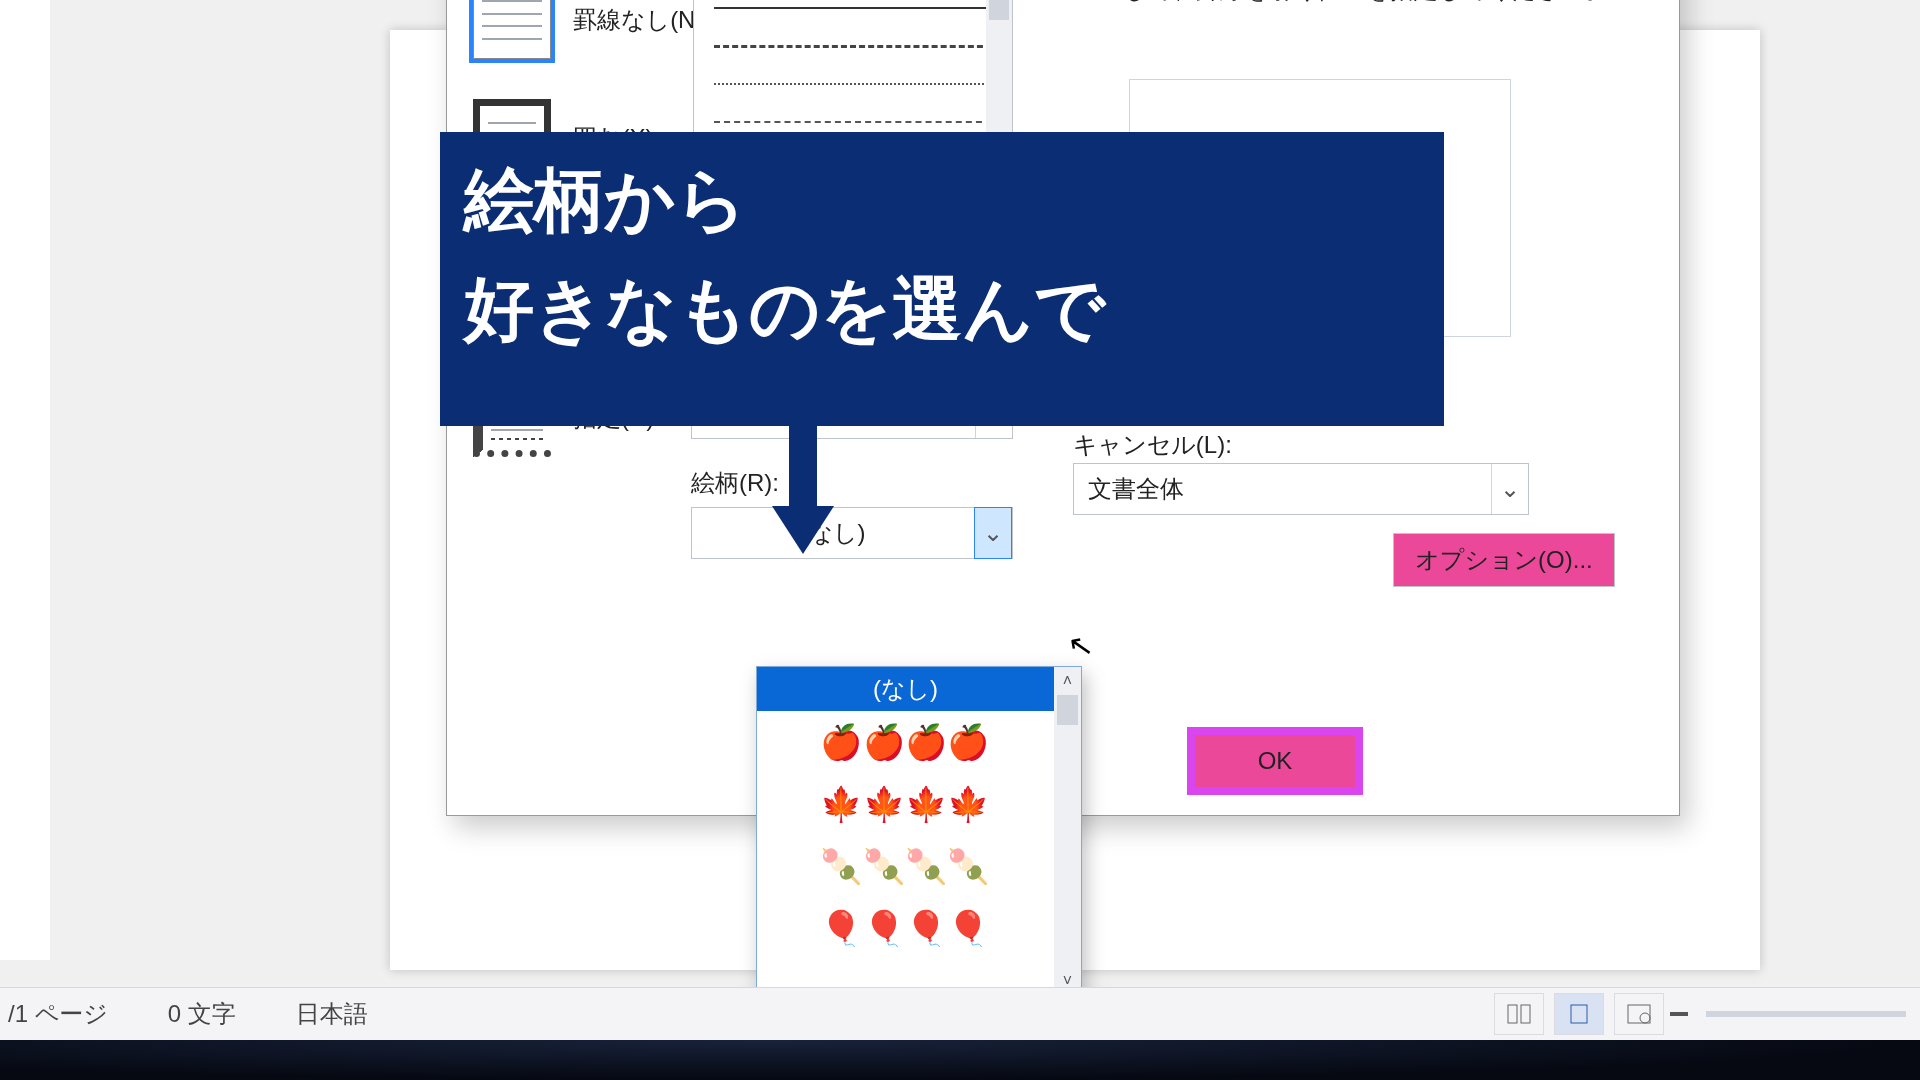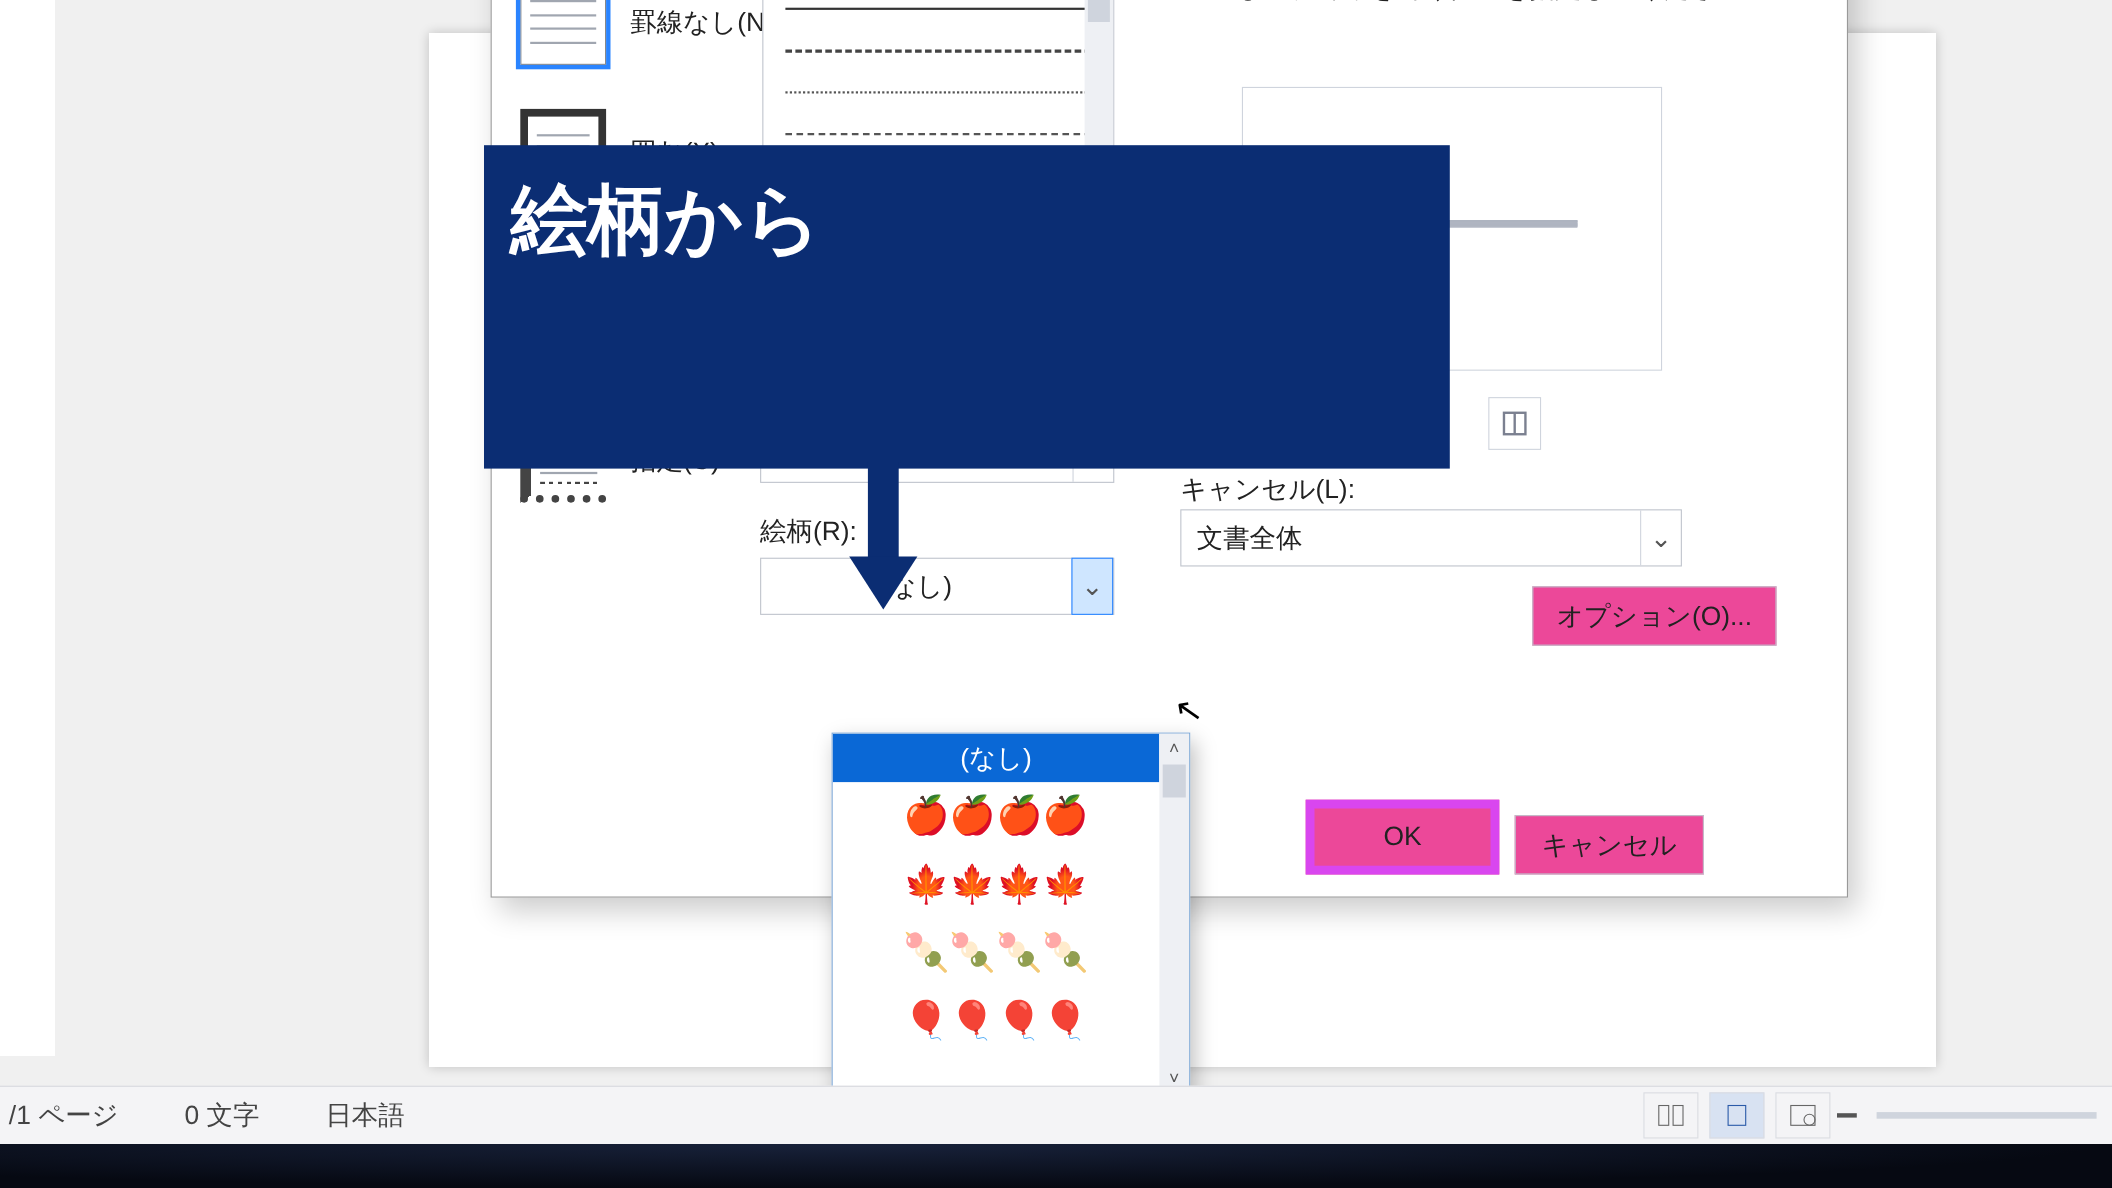--- a/index.html
+++ b/index.html
@@ -66,21 +66,21 @@
     font-size:24px;}
   .dd-item.sel{background:#0a68d6;color:#fff;}
   .dd-art{height:62px;display:flex;align-items:center;justify-content:center;}
   .art-row{display:flex;gap:-2px;}
   .art-row span{font-size:34px;line-height:1;}
   
   .dlg-btn{position:absolute;height:52px;border:1px solid #bfc4cc;background:#ec4899;
     display:flex;align-items:center;justify-content:center;font-size:24px;}
   .dlg-btn.primary{border:8px solid #d946ef;}
   
-  .anno{position:absolute;left:440px;top:132px;width:878px;height:294px;
+  .anno{position:absolute;left:440px;top:132px;width:1004px;height:294px;
     background:#0b2d73;color:#fff;font-weight:700;font-size:70px;
     padding:14px 24px;box-sizing:border-box;line-height:1.55;
     font-family:"Yu Gothic","Hiragino Sans",sans-serif;}
   .anno-arrow{position:absolute;left:772px;top:420px;width:62px;height:134px;}
   .anno-arrow .shaft{position:absolute;left:17px;top:0;width:28px;height:96px;background:#0b2d73;}
   .anno-arrow .head{position:absolute;left:0;top:86px;width:0;height:0;
     border-left:31px solid transparent;border-right:31px solid transparent;
     border-top:48px solid #0b2d73;}
   
   .cursor{position:absolute;left:1068px;top:628px;font-size:30px;color:#000;transform:rotate(-10deg);}
@@ -201,21 +201,20 @@
       <div class="label" style="left:600px;top:478px">キャンセル(L):</div>
       <div class="combo" style="left:600px;top:512px;width:456px">
         <span class="val" style="text-align:left;padding-left:14px">文書全体</span>
         <span class="arrow">⌄</span>
       </div>
 
       <div class="dlg-btn" style="left:920px;top:582px;width:220px">オプション(O)...</div>
     </div>
 
     <div class="dlg-btn primary" style="left:740px;bottom:20px;width:160px">OK</div>
-    <div class="dlg-btn" style="left:930px;bottom:20px;width:170px">キャンセル</div>
   </div>
 
   <div class="dropdown" style="left:756px;top:666px;width:326px;height:330px">
     <div class="dd-list">
       <div class="dd-item sel">(なし)</div>
       <div class="dd-art">
         <div class="art-row">
             <span>🍎</span>
             <span>🍎</span>
             <span>🍎</span>
@@ -251,20 +250,21 @@
       <div class="dd-arrow">˄</div>
       <div class="dd-track">
         <div class="dd-thumb"></div>
       </div>
       <div class="dd-arrow" style="position:absolute;bottom:0;left:0;right:0">˅</div>
     </div>
   </div>
 
   <div class="anno">
     <div>絵柄から</div>
+    <div>好きなものを選んで</div>
   </div>
   <div class="anno-arrow">
     <div class="shaft"></div>
       <div class="head"></div>
   </div>
 
   <div class="cursor">↖</div>
 
   <div class="status">
     <span>/1 ページ</span>

